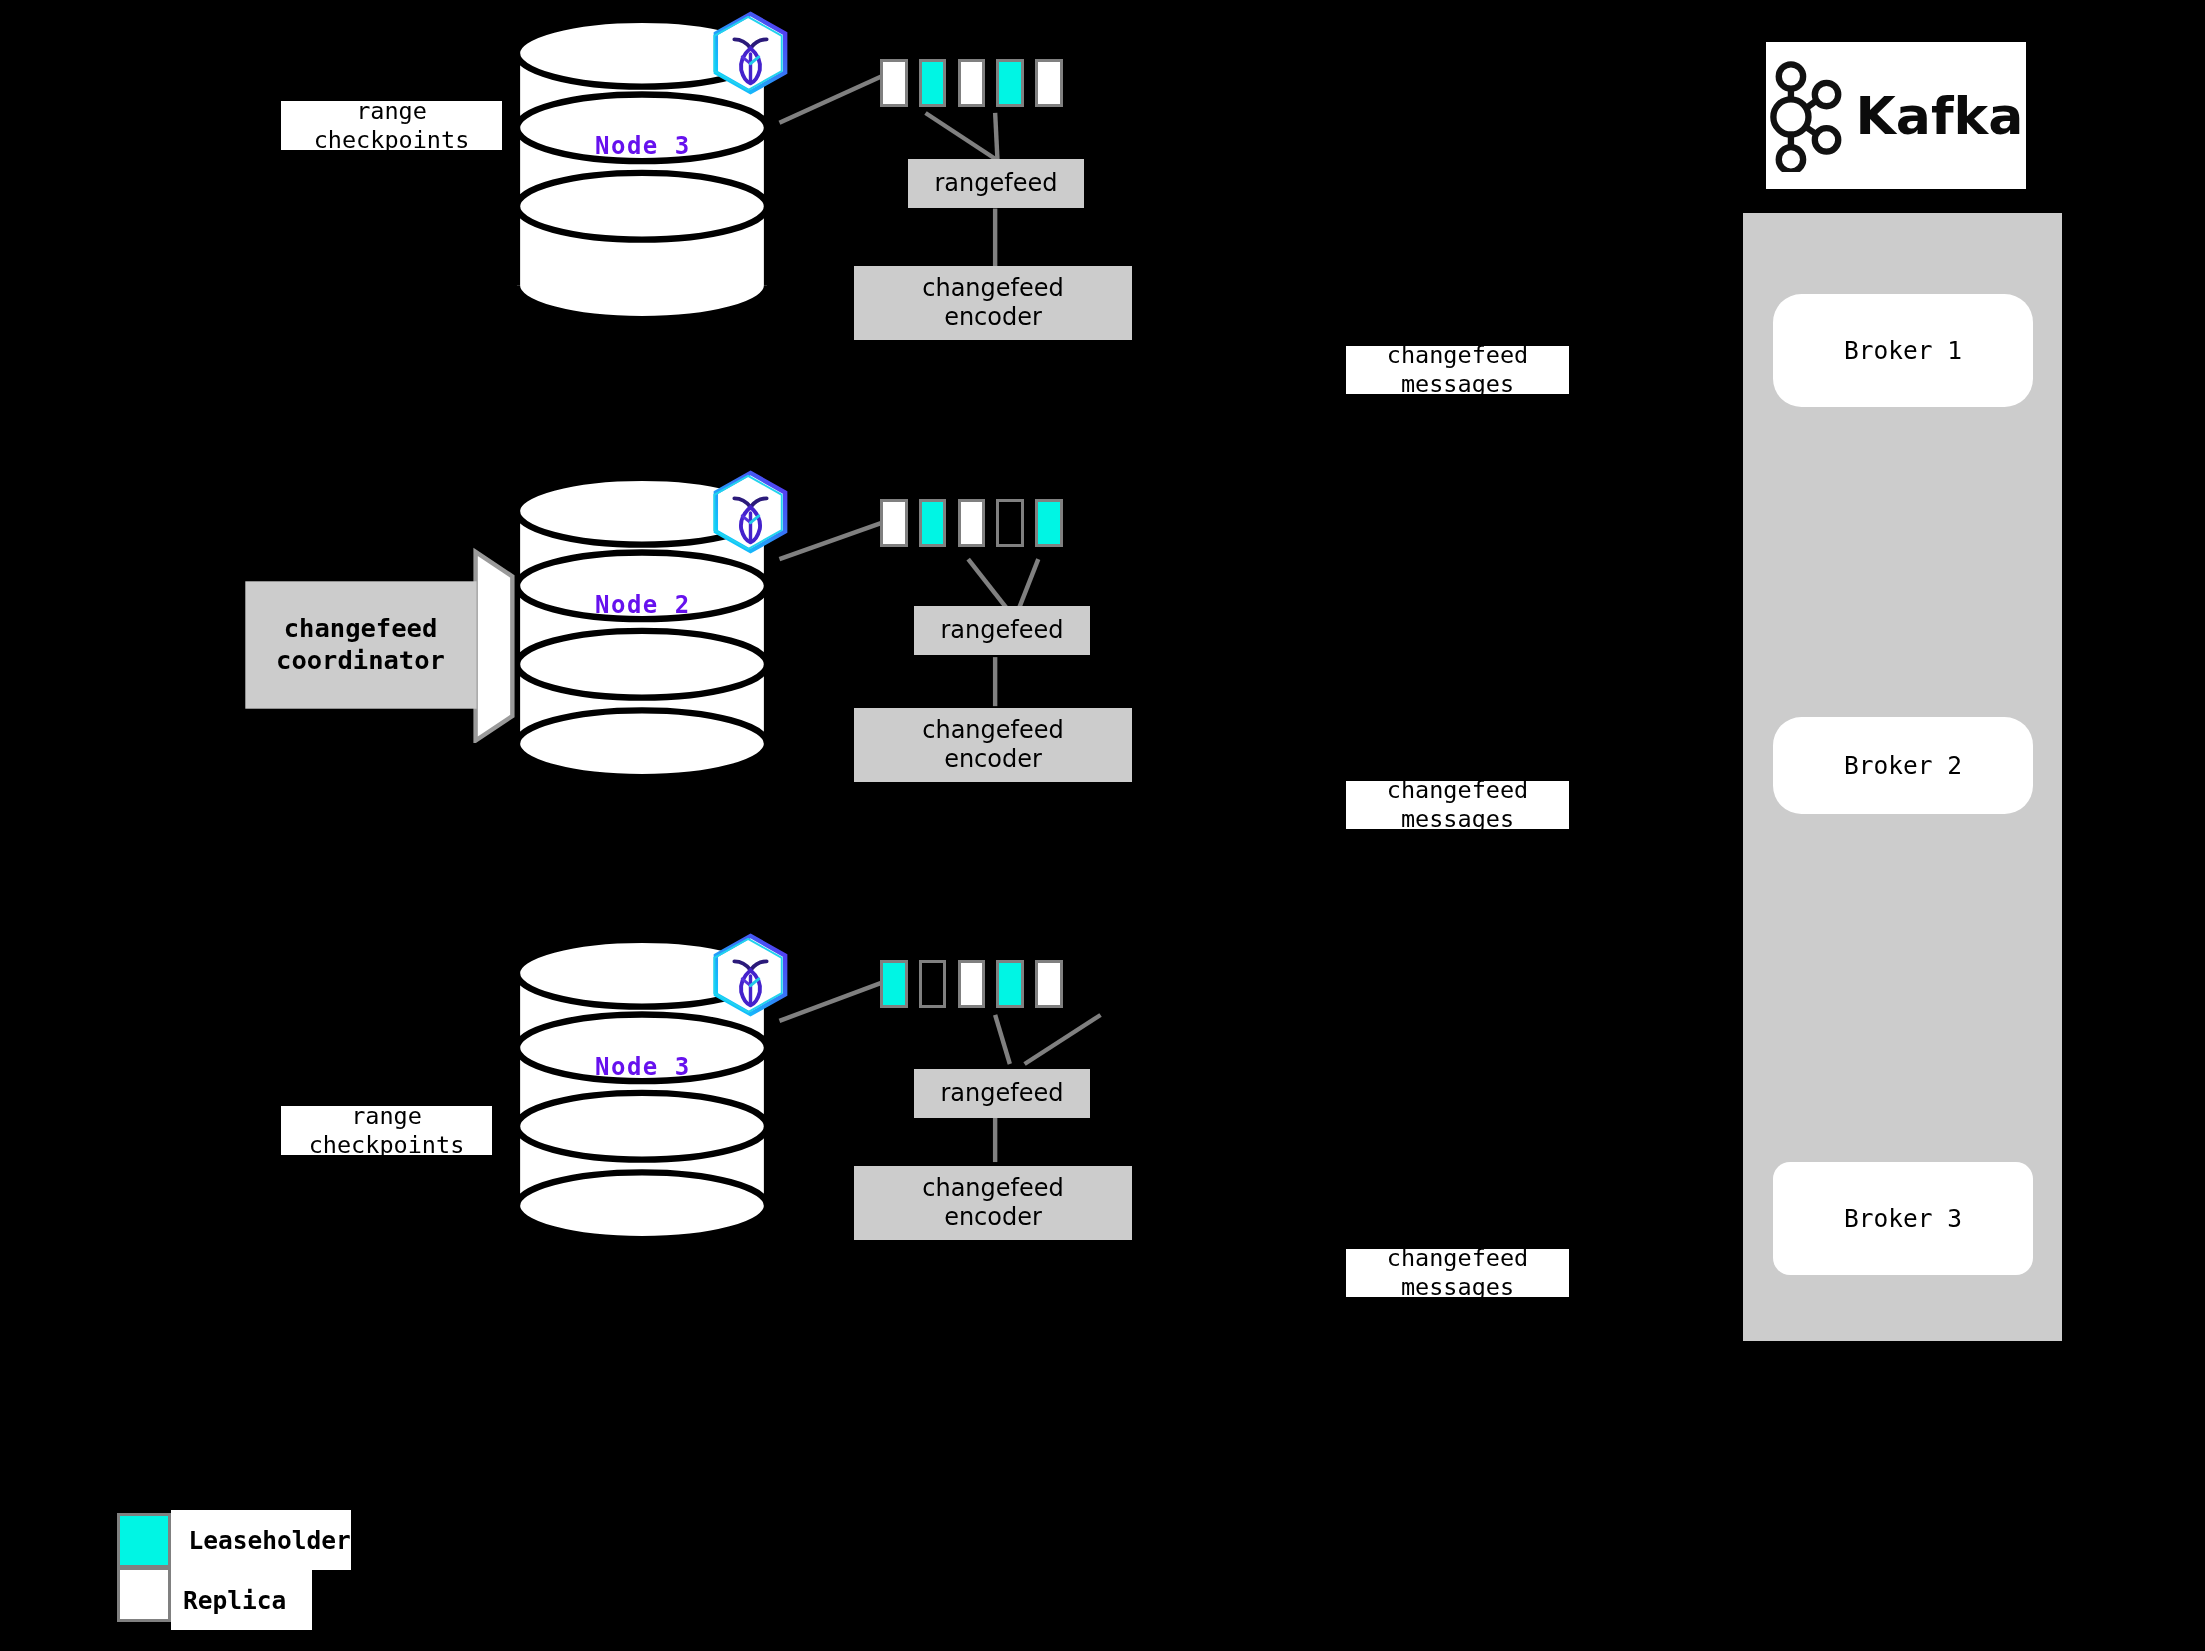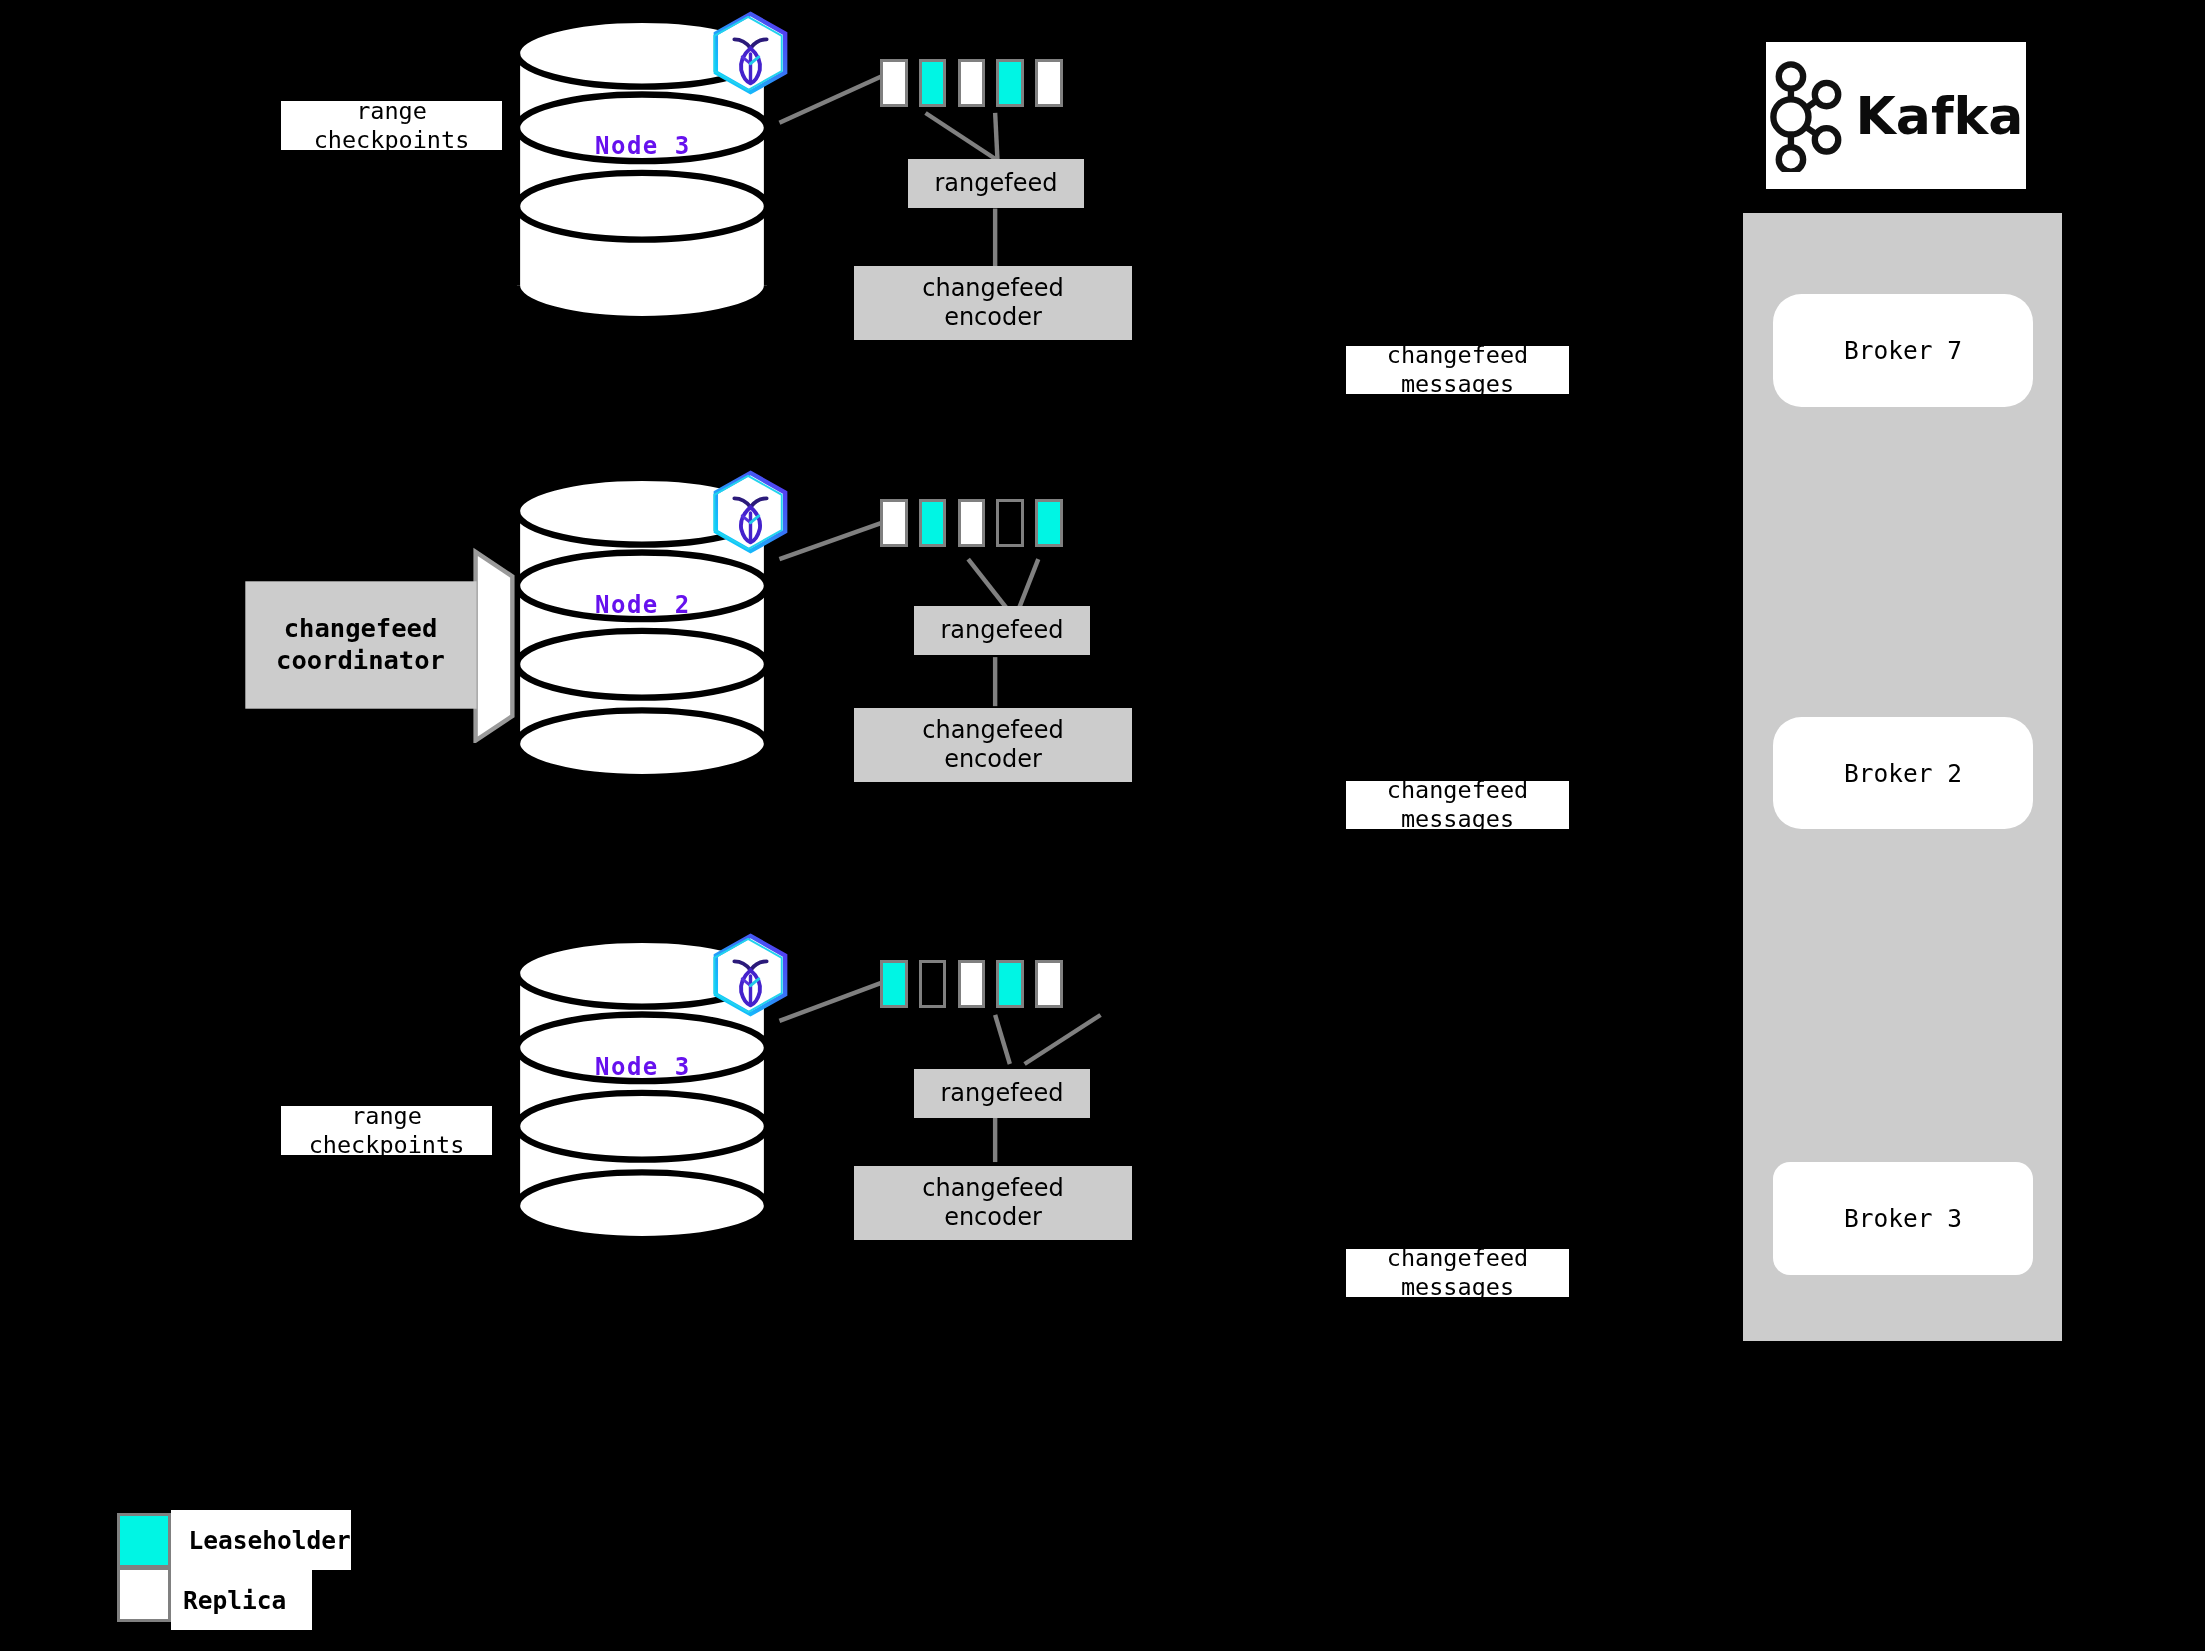--- a/index.html
+++ b/index.html
@@ -256,22 +256,22 @@
         <line x1="45" y1="60" x2="45" y2="82"></line>
         <line x1="45" y1="154" x2="45" y2="180"></line>
         <line x1="72" y1="103" x2="98" y2="84"></line>
         <line x1="72" y1="136" x2="98" y2="154"></line>
       </g>
     </svg>
     <span class="kafka-word" style="font-size:52px;">Kafka</span>
   </div>
 
   <div class="broker-panel abs" style="left:1743px;top:213px;width:319px;height:1128px;"></div>
-  <div class="broker abs" style="left:1773px;top:294px;width:260px;height:113px;border-radius:28.4px;font-size:24.5px;">Broker 7</div>
-  <div class="broker abs" style="left:1773px;top:717px;width:260px;height:112px;border-radius:28.4px;font-size:24.5px;">Broker 2</div>
+  <div class="broker abs" style="left:1773px;top:294px;width:260px;height:113px;border-radius:28.4px;font-size:24.5px;">Broker 1</div>
+  <div class="broker abs" style="left:1773px;top:717px;width:260px;height:97px;border-radius:28.4px;font-size:24.5px;">Broker 2</div>
   <div class="broker abs" style="left:1773px;top:1162px;width:260px;height:113px;border-radius:17px;font-size:24.5px;">Broker 3</div>
 
 
   <div class="abs" style="left:117px;top:1510px;">
 
     <div class="legend-sq lease abs" style="left:0;top:2.5px;width:54px;height:55px;background:#00f5e4;"></div>
     <div class="legend-sq abs" style="left:0;top:57px;width:54px;height:55px;background:#ffffff;"></div>
 
     <div class="legend-txt abs" style="left:54px;top:0;width:162px;height:60px;font-size:24.5px;">Leaseholder</div>
     <div class="legend-txt abs" style="left:54px;top:60px;width:129px;height:60px;font-size:24.5px;padding-left:12px;">Replica</div>

